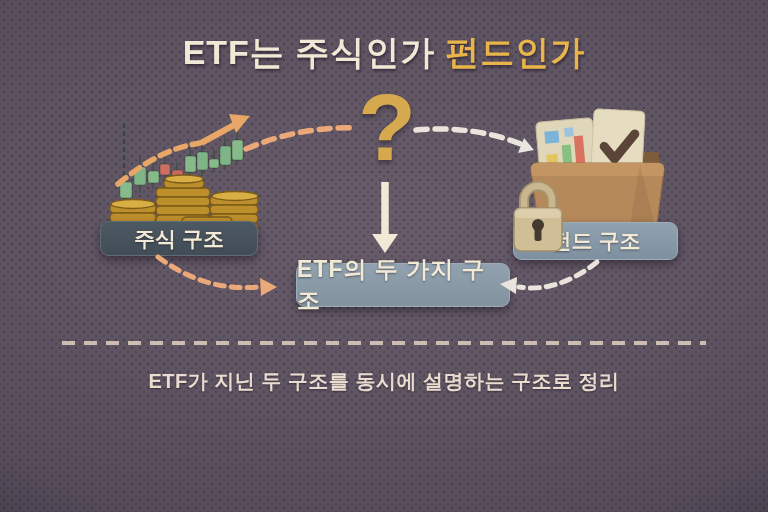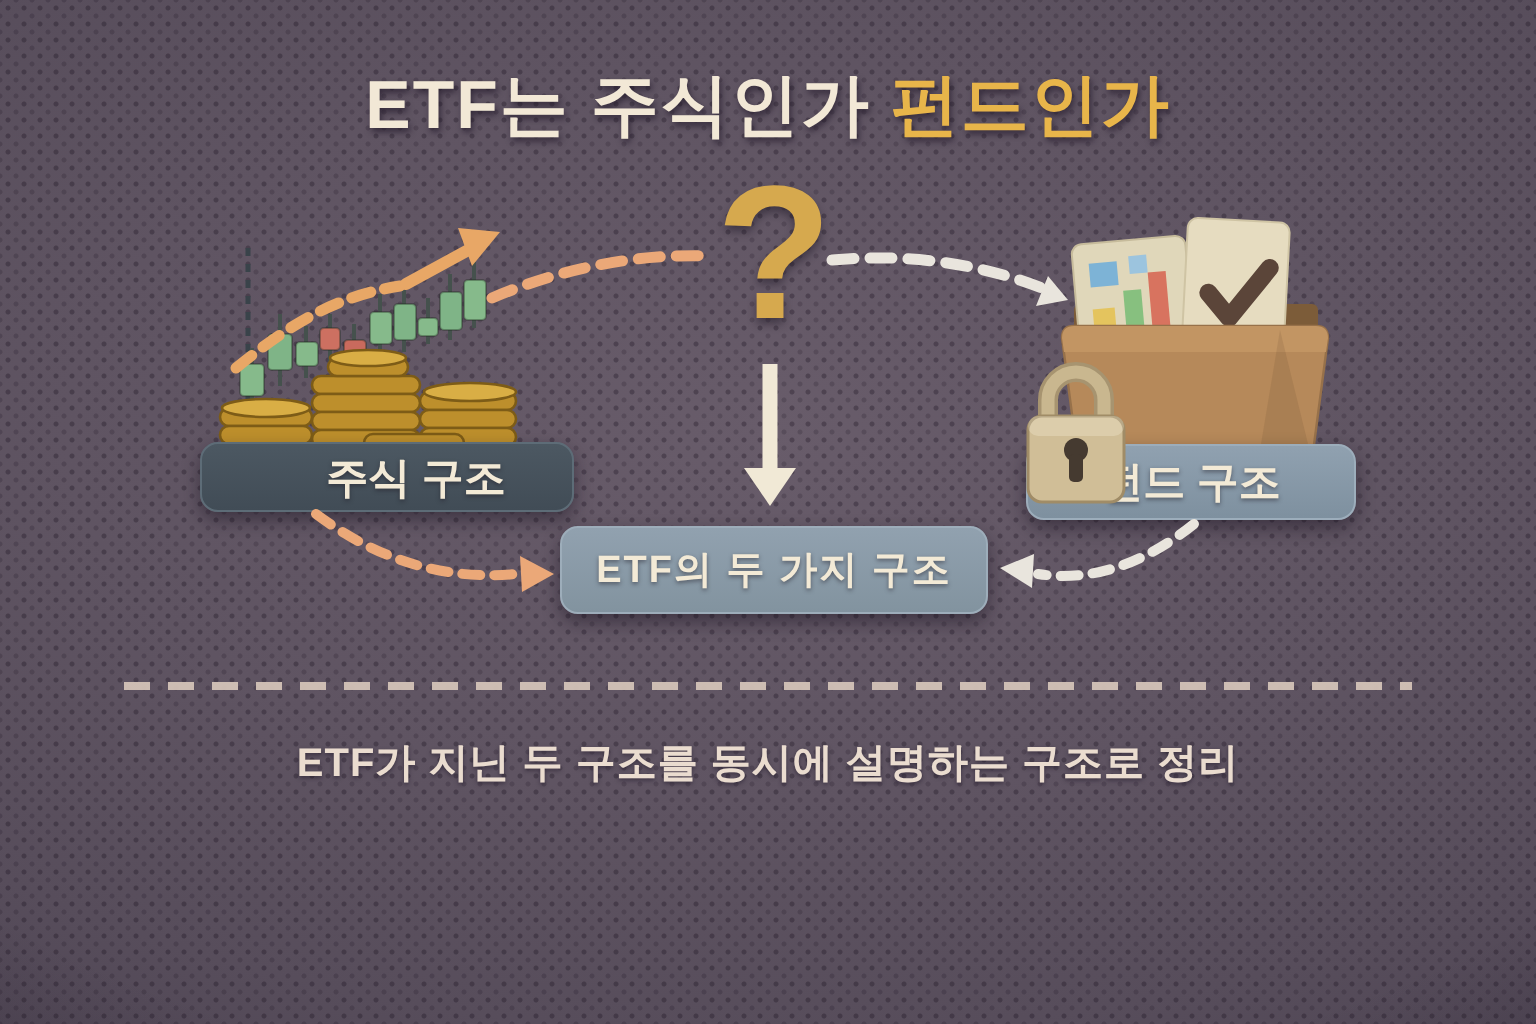--- a/index.html
+++ b/index.html
@@ -21,24 +21,24 @@
     text-shadow:1px 2px 3px rgba(30,22,38,0.65);
   }
   .title .accent{color:#e8b54a;margin-left:10px;}
   .plate{
     position:absolute;display:flex;align-items:center;justify-content:center;
     border-radius:9px;color:#f3ead6;font-weight:700;
     text-shadow:0 1px 2px rgba(30,25,35,0.5);
     box-shadow:0 4px 9px rgba(18,12,24,0.45);
   }
   .plate-stock{left:100px;top:221px;width:156px;height:33px;font-size:21px;
-    background:linear-gradient(#4c5862,#414c56);border:1px solid #5d6c77;z-index:4;padding-left:29px;}
+    background:linear-gradient(#4c5862,#414c56);border:1px solid #5d6c77;z-index:4;}
   .plate-fund{left:513px;top:222px;width:163px;height:36px;font-size:21px;
     background:linear-gradient(#90a1b0,#7e909f);border:1px solid #9cadbb;z-index:4;}
-  .plate-center{left:280px;top:263px;width:212px;height:42px;font-size:19px;
+  .plate-center{left:296px;top:263px;width:212px;height:42px;font-size:23px;
     background:linear-gradient(#91a1af,#82939f);border:1px solid #9dadba;z-index:4;letter-spacing:1px;}
   .qmark{
     position:absolute;left:352px;top:80px;width:70px;text-align:center;
     font-size:95px;line-height:1;font-weight:800;color:#d6a94e;z-index:3;
     text-shadow:0 3px 4px rgba(25,18,30,0.45);
   }
   .footer{
     position:absolute;top:368px;left:0;width:768px;text-align:center;
     font-size:20px;font-weight:600;letter-spacing:0.5px;color:#eadccf;
     text-shadow:0 1px 2px rgba(30,22,38,0.55);

